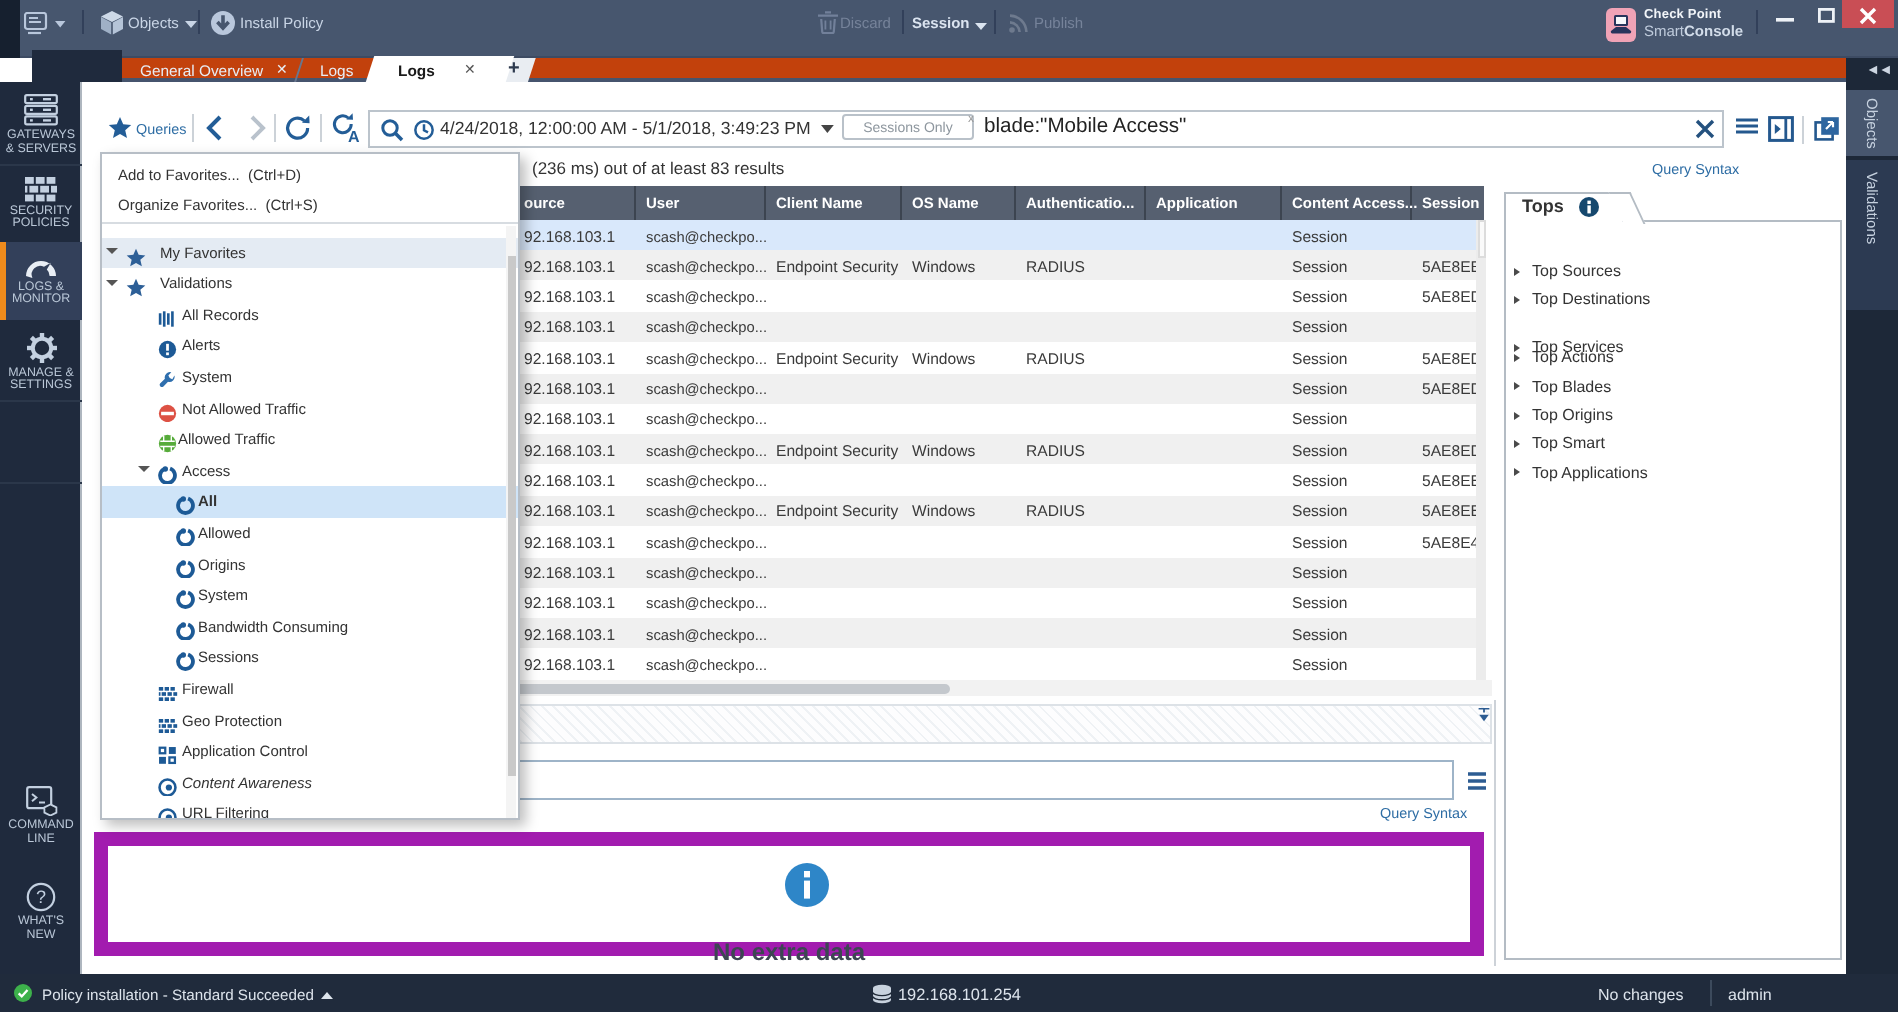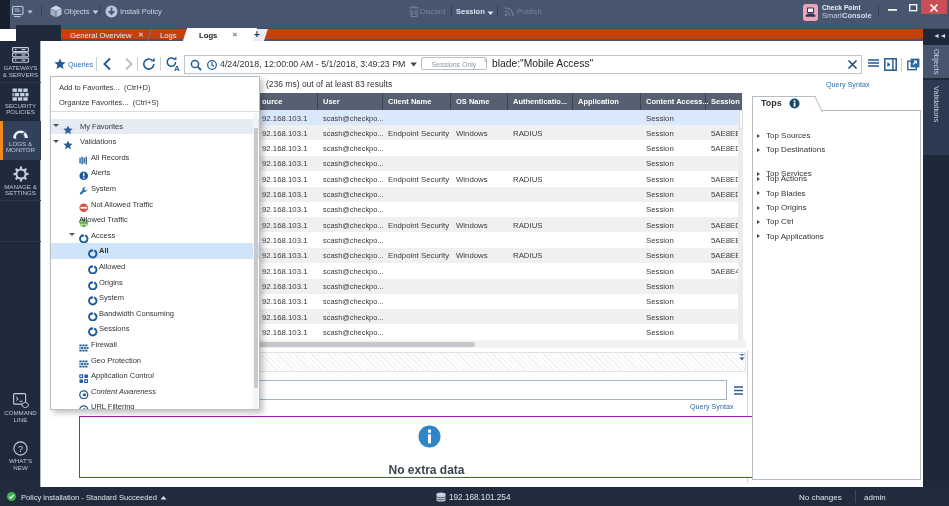--- a/index.html
+++ b/index.html
@@ -56,21 +56,21 @@
 #vsb { position:absolute; left:697px; top:69px; width:5px; height:230px; background:#ececec; }
 #vsb .th { position:absolute; left:0.5px; top:0; width:4px; height:19px; background:#fafafa; border:1px solid #dcdcdc; }
 #hsb { position:absolute; left:10.5px; top:299px; width:694.5px; height:8px; background:#f2f2f2; }
 #hsb .th { position:absolute; left:3px; top:1.5px; width:420px; height:5px; background:#c4c8cd; border-radius:3px; }
 
 #splitter { position:absolute; left:10px; top:310.5px; width:695px; height:20px; border:1px solid #dde2e7;
   background:repeating-linear-gradient(45deg, #fdfdfe 0 3px, #eff2f5 3px 4px); }
 
 #qbox2 { position:absolute; left:10px; top:339px; width:676px; height:20px; border:1px solid #9eb4c8; background:#fff; }
 #qsyntax2 { position:absolute; left:649px; top:361px; }
-#nodata { position:absolute; left:6px; top:375px; width:695px; height:61.5px; border:1px solid #a21caf; background:#fff;margin-left:32px; }
+#nodata { position:absolute; left:6px; top:375px; width:695px; height:61.5px; border:7px solid #a21caf; background:#fff; }
 
 #topspanel { position:absolute; left:711px; top:55px; width:169px; height:425px; }
 #topstab { position:absolute; left:0; top:0; width:60px; height:15px; border:1px solid #b4bcc4; border-bottom:none; background:#fff; z-index:2; }
 #topstab:after { content:""; position:absolute; right:-8px; top:-1px; width:10px; height:15px; background:#fff; border-top:1px solid #b4bcc4; border-right:1px solid #b4bcc4; transform:skewX(25deg); }
 #topsbody { position:absolute; left:0; top:14px; width:169px; height:370px; border:1px solid #b4bcc4; background:#fff; }
 .topitem { position:absolute; left:14px; font-size:8px; color:#333; white-space:nowrap; }
 .topitem:before { content:""; position:absolute; left:-9px; top:2.5px; border-left:3.5px solid #4a4a4a; border-top:2.8px solid transparent; border-bottom:2.8px solid transparent; }
 
 #menu { left:50px; top:76px; width:210px; height:334px; background:#fff; border:1px solid #b7bec6; box-shadow:3px 3px 6px rgba(0,0,0,0.25); z-index:10; overflow:hidden; }
 .mitem { position:absolute; left:8px; font-size:7.5px; color:#333; }
@@ -466,21 +466,21 @@
       <rect x="4.7" y="2.3" width="1.7" height="1.7" fill="#fff"></rect>
       <rect x="4.7" y="4.7" width="1.7" height="4" fill="#fff"></rect>
     </svg>
     <div id="topsbody"></div>
     <span class="topitem" style="top:35.0px">Top Sources</span>
     <span class="topitem" style="top:49.4px">Top Destinations</span>
     <span class="topitem" style="top:73px">Top Services</span>
     <span class="topitem" style="top:78.2px">Top Actions</span>
     <span class="topitem" style="top:92.6px">Top Blades</span>
     <span class="topitem" style="top:107.0px">Top Origins</span>
-    <span class="topitem" style="top:121.4px">Top Ctrl</span>
+    <span class="topitem" style="top:121.4px">Top Smart</span>
     <span class="topitem" style="top:135.8px">Top Applications</span>
   </div>
 </div>
 
 <div id="menu" class="abs">
   <span class="mitem" style="top:6px">Add to Favorites...&nbsp; (Ctrl+D)</span>
   <span class="mitem" style="top:21px">Organize Favorites...&nbsp; (Ctrl+S)</span>
   <div class="msep"></div>
   <div id="treearea">
         <div class="trow-hl" style="top: 41.5px; height: 15.6px; background: rgb(228, 235, 243);"></div>
@@ -517,21 +517,21 @@
             <circle cx="5.5" cy="5.5" r="5" fill="#dd5144"></circle>
             <rect x="1.8" y="4.5" width="7.4" height="2" fill="#fff"></rect>
           </svg></div>
         <span class="tree" style="left: 40px; top: 122.5px;">Not Allowed Traffic</span>
         <div style="position: absolute; left: 28px; top: 136.6px;"><svg width="9.5" height="9.5" viewBox="0 0 11 11">
             <circle cx="5.5" cy="5.5" r="5" fill="#56ab3a"></circle>
             <g stroke="#fff" stroke-width="0.8" fill="none">
               <path d="M3.3 1.2 v3 h-2 M7.7 1.2 v3 h2 M3.3 9.8 v-2.6 h-2 M7.7 9.8 v-2.6 h2 M3.3 4.2 h4.4 M3.3 7.2 h4.4"></path>
             </g>
           </svg></div>
-        <span class="tree" style="left: 28px; top: 138.1px;">Allowed Traffic</span>
+        <span class="tree" style="left: 38px; top: 138.1px;">Allowed Traffic</span>
         <div class="tarrow" style="left: 18px; top: 156.2px;"></div>
         <div style="position: absolute; left: 28px; top: 152.2px;"><svg width="9.5" height="9.5" viewBox="0 0 11 11">
             <path d="M3.2 1.9 A4.3 4.3 0 1 0 7 1.5" fill="none" stroke="#1d5a96" stroke-width="2.2"></path>
             <circle cx="4.2" cy="1.8" r="1.6" fill="#1d5a96"></circle>
           </svg></div>
         <span class="tree" style="left: 40px; top: 153.7px;">Access</span>
         <div class="trow-hl" style="top: 166.3px; height: 15.6px; background: rgb(207, 228, 248);"></div>
         <div style="position: absolute; left: 37px; top: 167.8px;"><svg width="9.5" height="9.5" viewBox="0 0 11 11">
             <path d="M3.2 1.9 A4.3 4.3 0 1 0 7 1.5" fill="none" stroke="#1d5a96" stroke-width="2.2"></path>
             <circle cx="4.2" cy="1.8" r="1.6" fill="#1d5a96"></circle>

